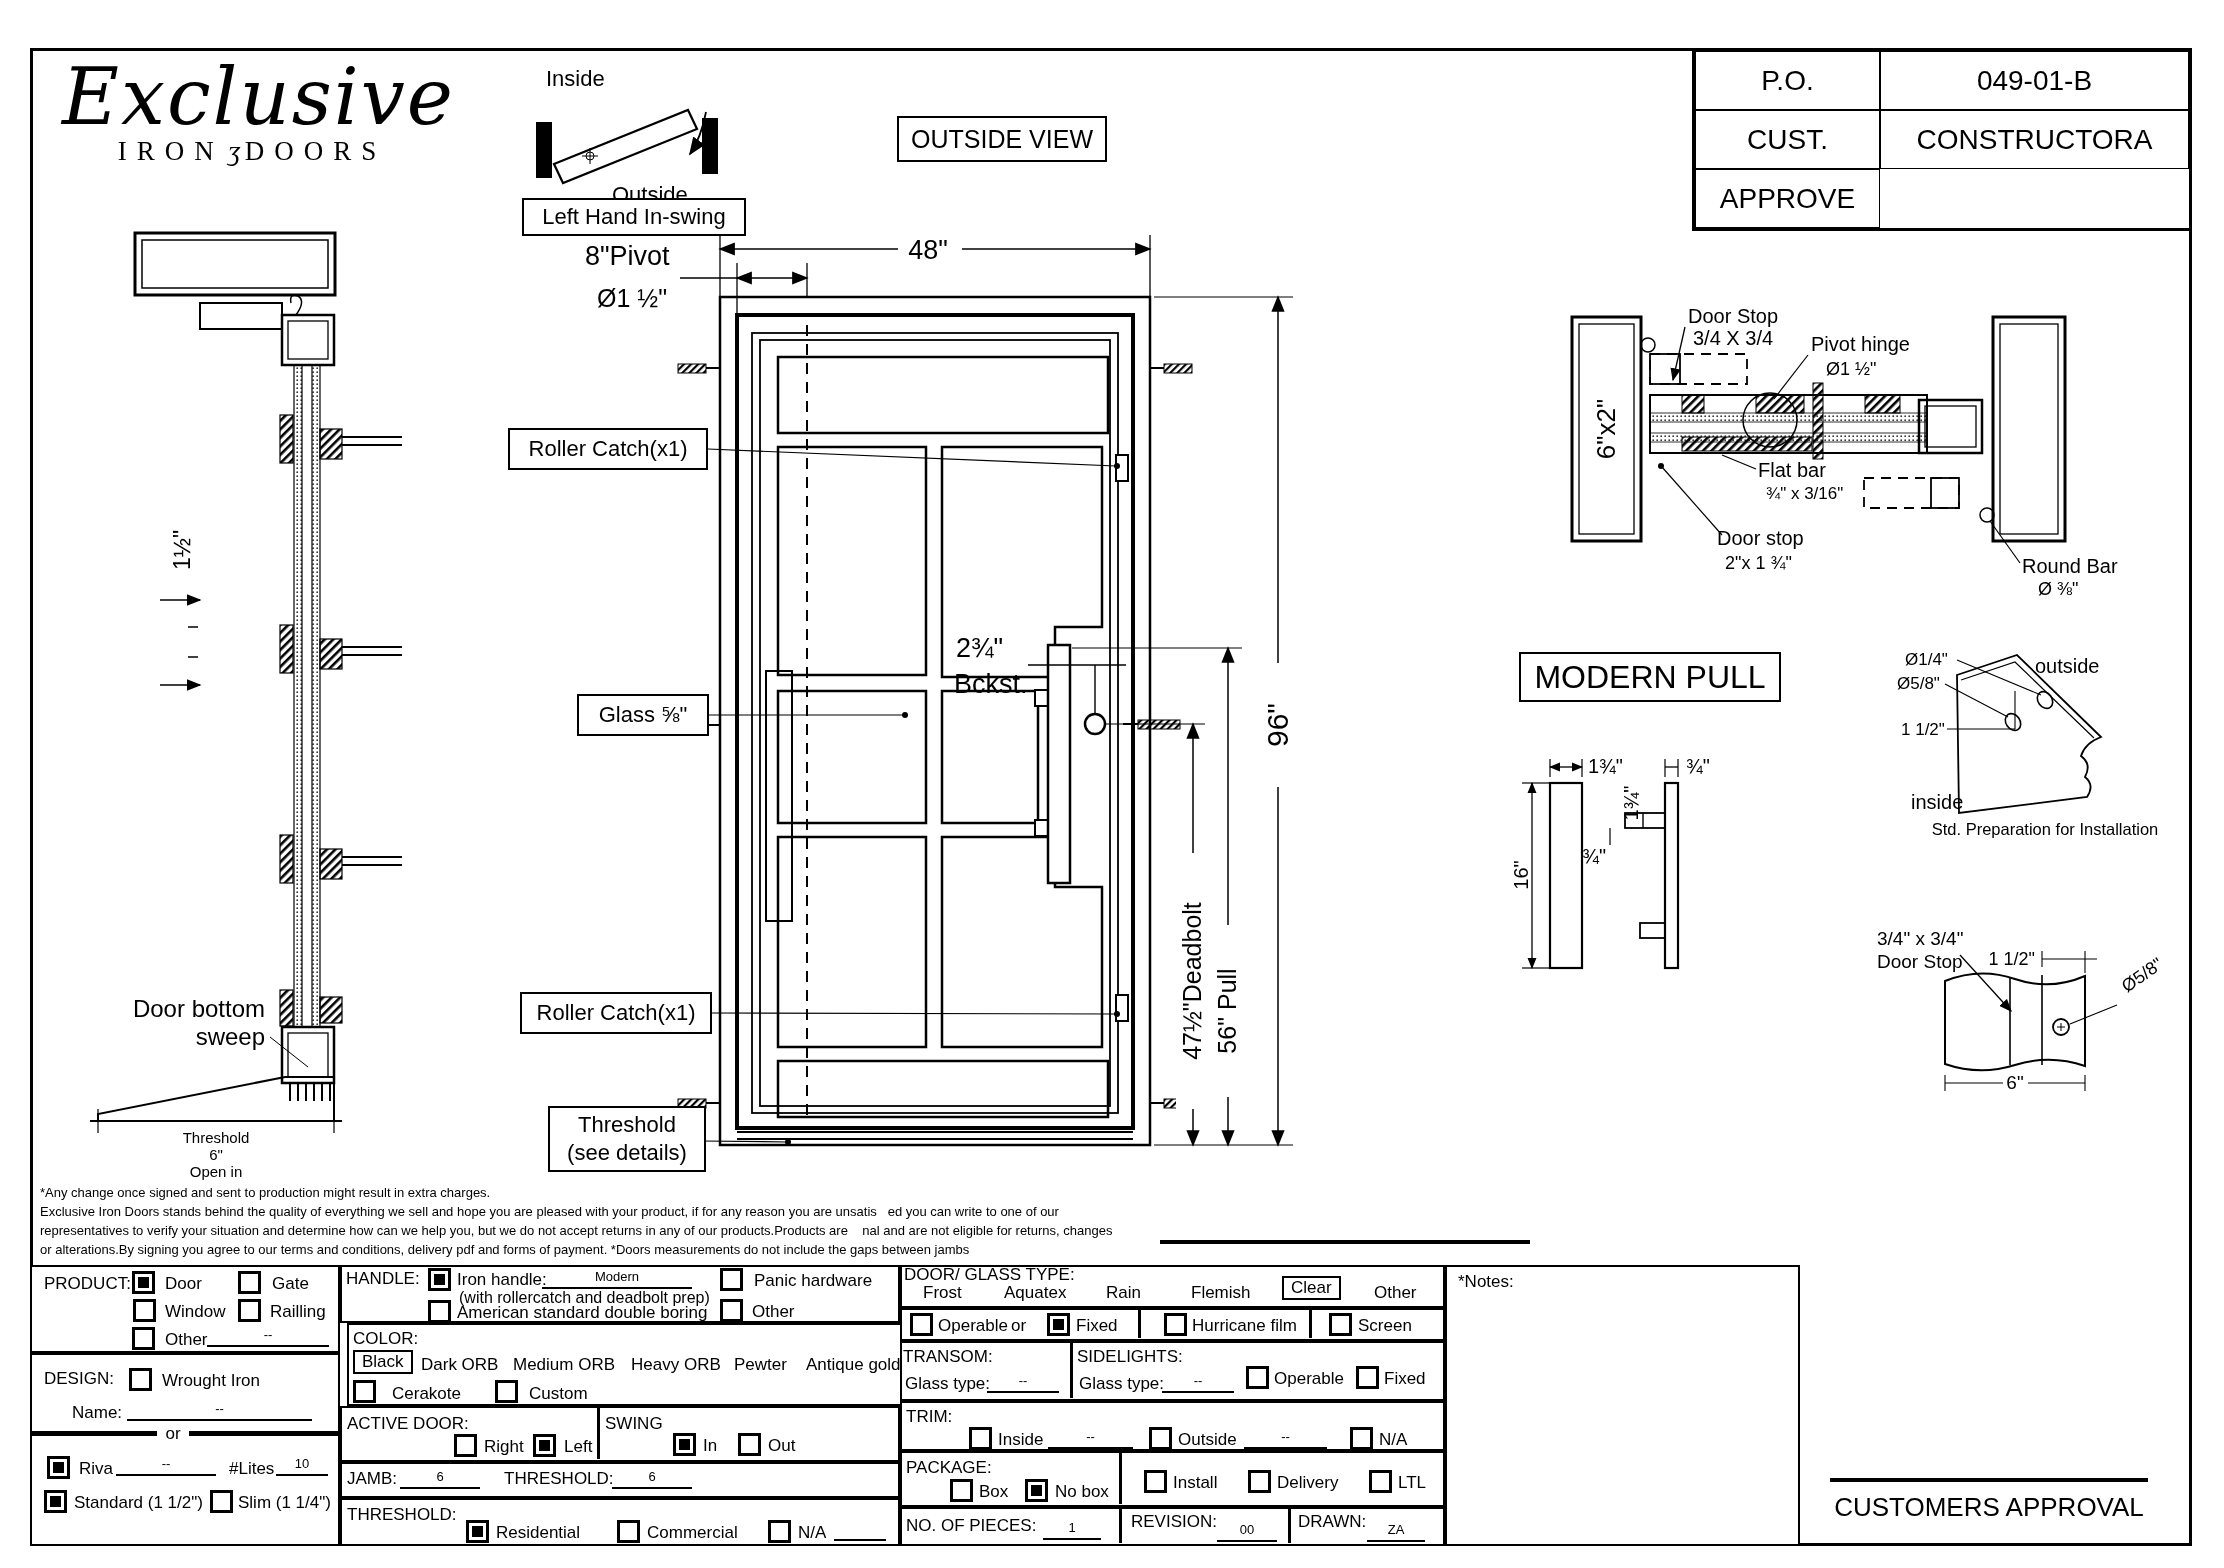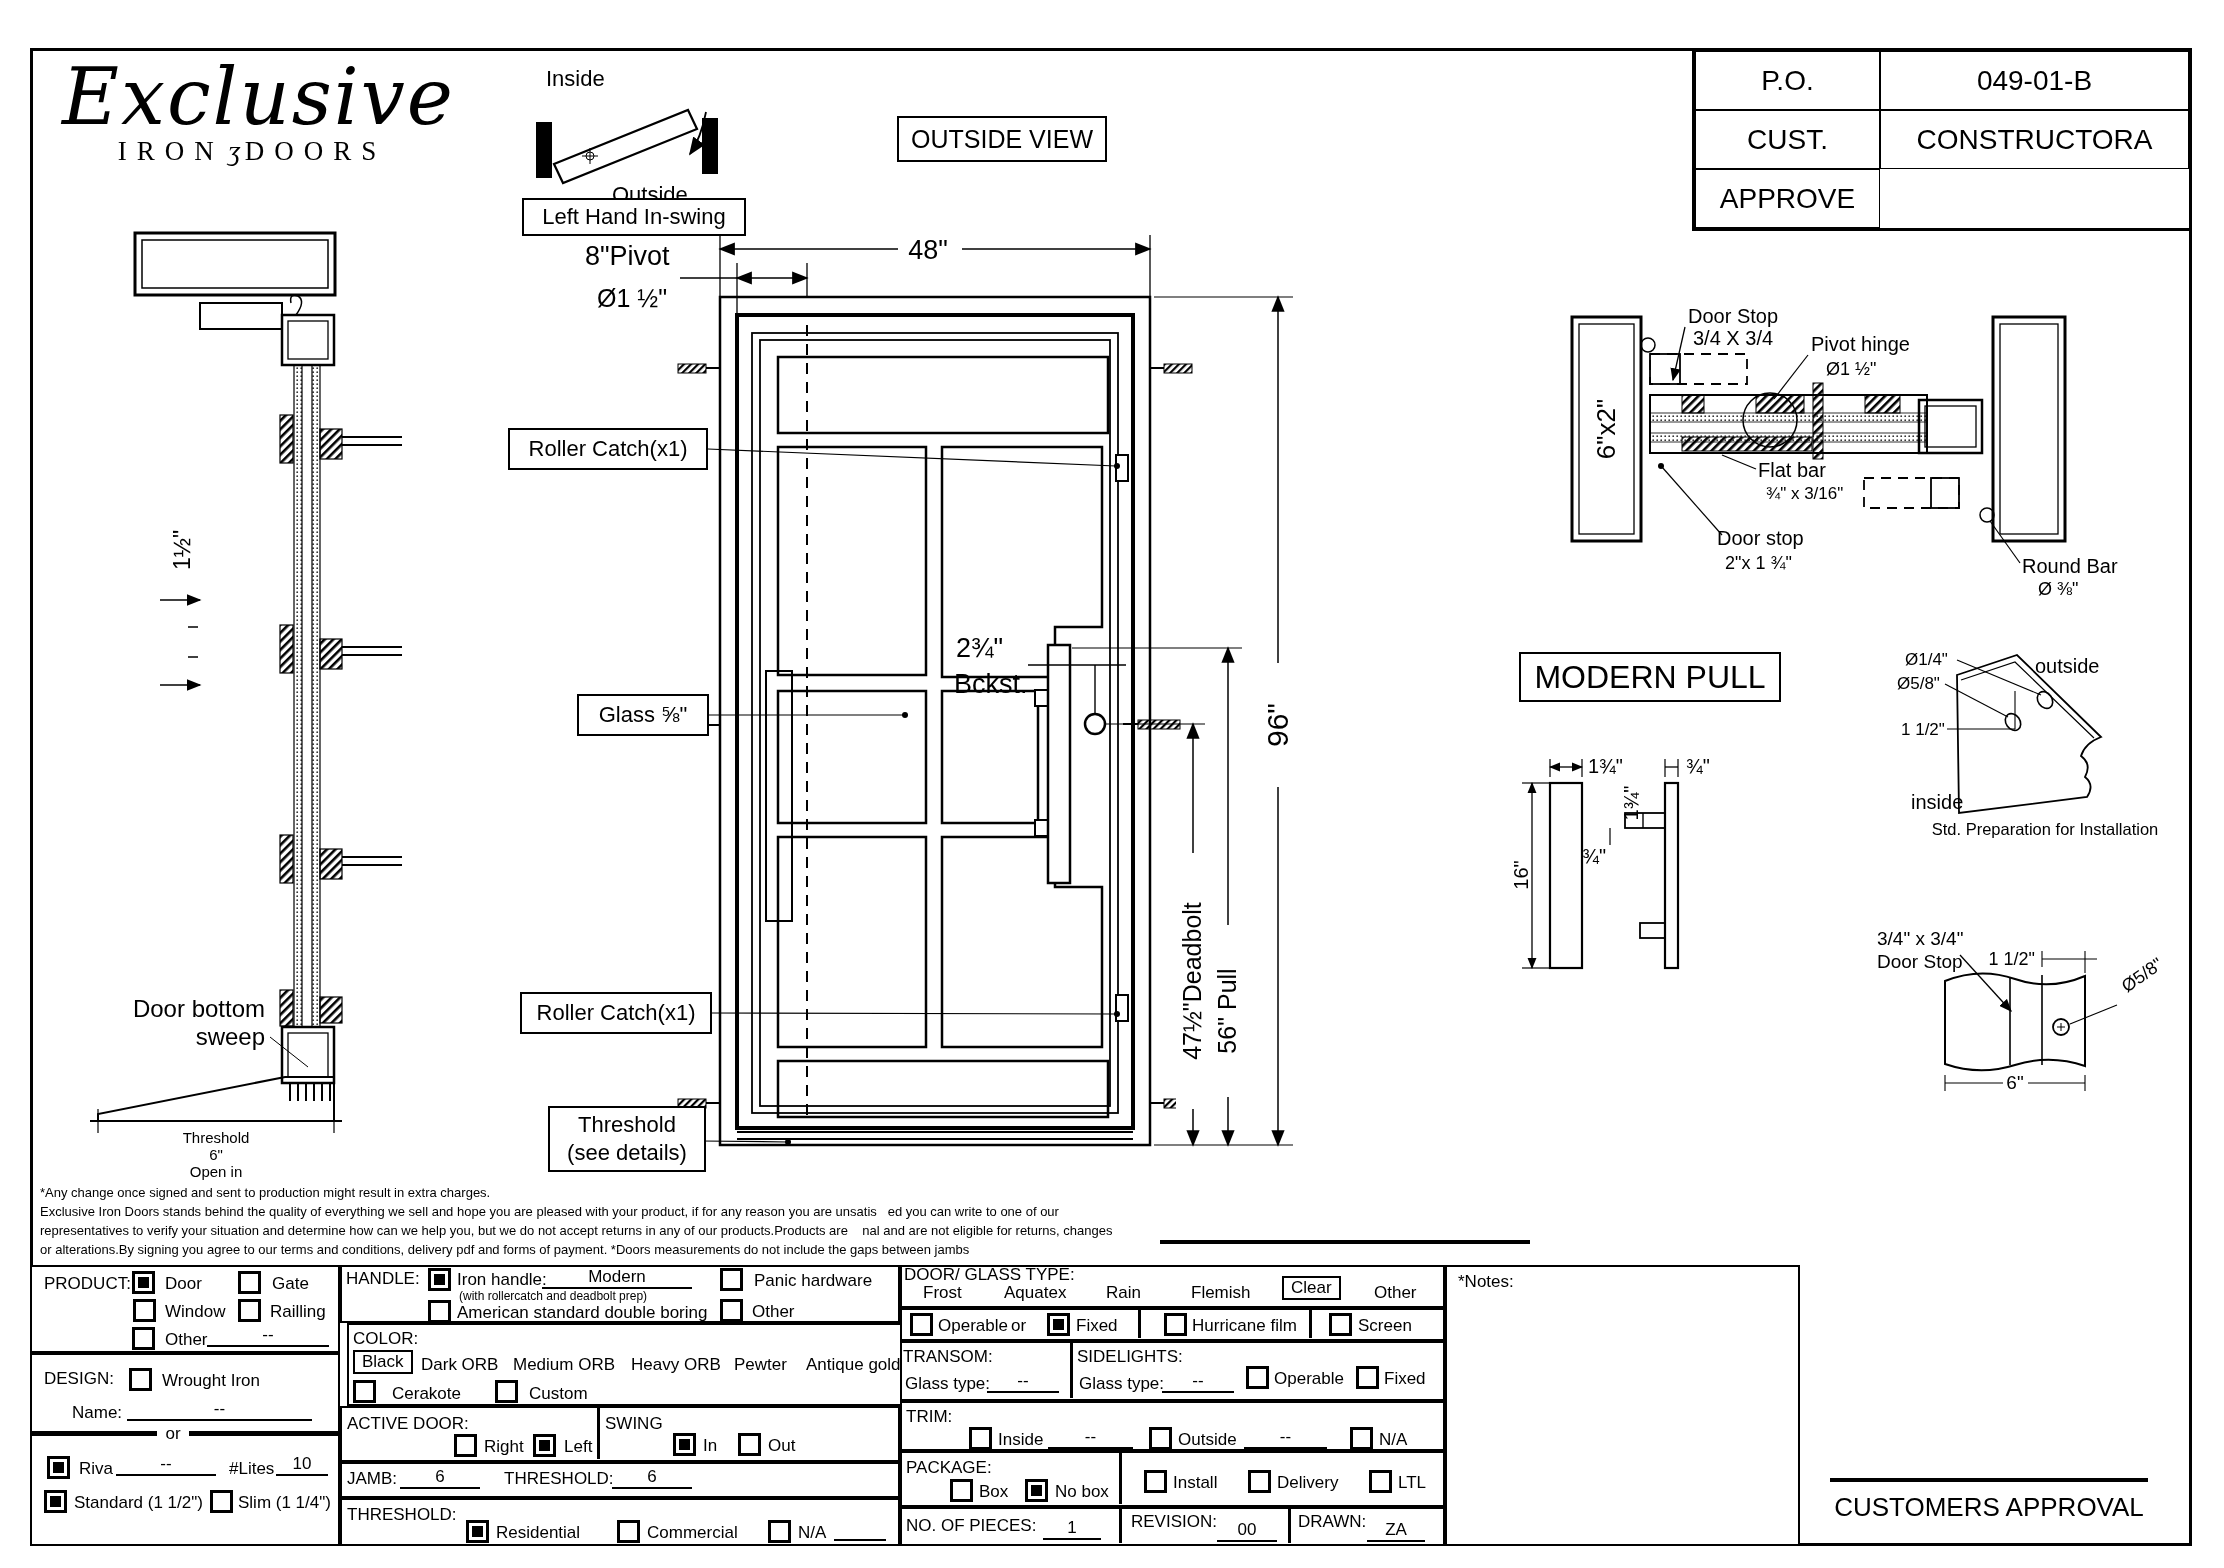--- a/index.html
+++ b/index.html
@@ -15,24 +15,24 @@
   
   .boxlabel { border:2.5px solid #000; background:#fff; display:flex; align-items:center; justify-content:center; text-align:center; }
   
   svg text { font-family:"Liberation Sans", sans-serif; fill:#000; }
   svg { overflow:visible; }
   
   .disc { font-size:13px; line-height:19px; white-space:pre; }
   
   .sec { position:absolute; border:2.5px solid #000; background:#fff; }
   .fl { position:absolute; font-size:17px; white-space:nowrap; line-height:20px; }
-  .fs { position:absolute; font-size:12px; white-space:nowrap; }
+  .fs { position:absolute; font-size:16px; white-space:nowrap; }
   .cb { position:absolute; width:23px; height:23px; border:3px solid #000; background:#fff; }
   .cb.ck::after { content:""; position:absolute; left:3px; top:3px; right:3px; bottom:3px; background:#000; }
-  .uval { position:absolute; border-bottom:2.5px solid #000; text-align:center; font-size:17px; line-height:19px; height:22px; }
+  .uval { position:absolute; border-bottom:2.5px solid #000; text-align:center; font-size:13px; line-height:19px; height:22px; }
   .optbox { position:absolute; border:2.5px solid #000; font-size:17px; line-height:20px; padding:0 7px; background:#fff; }
   .vline { position:absolute; width:2.5px; background:#000; }
   .blackbar { position:absolute; background:#000; }
   .approval-line { position:absolute; background:#000; height:4px; }
   .approval-text { position:absolute; font-size:26px; text-align:center; }
 </style>
 </head>
 <body>
 
 <div class="abs border-main"></div>

